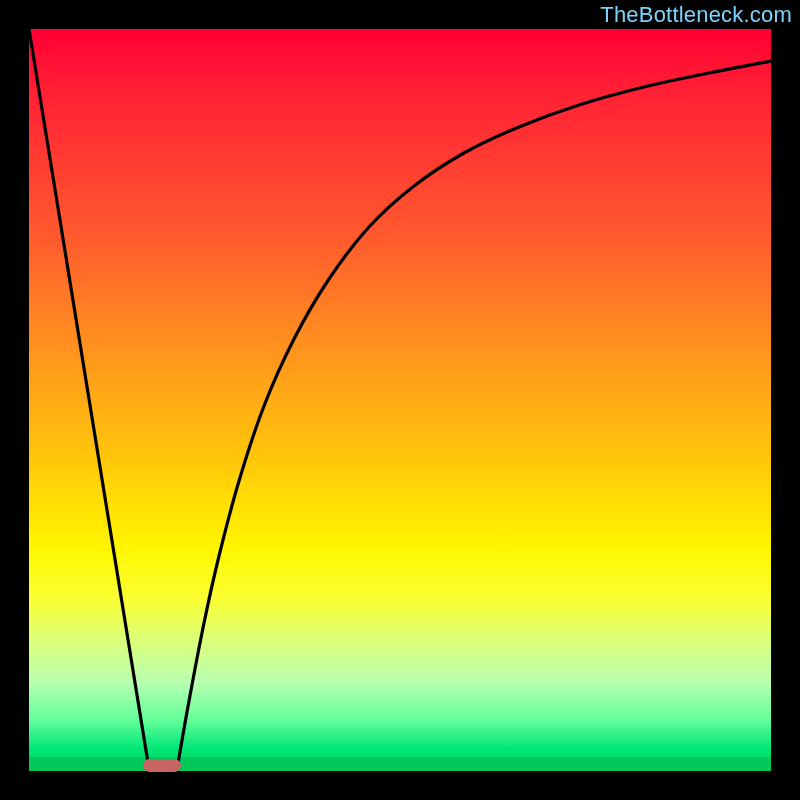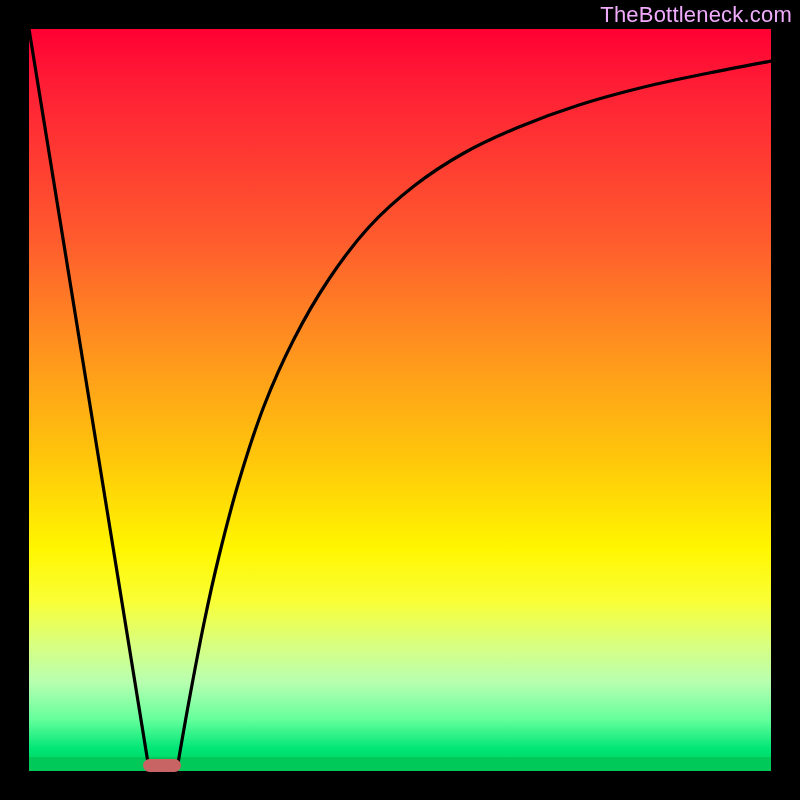--- a/index.html
+++ b/index.html
@@ -61,21 +61,21 @@
     height: 13px;
     background: #c86464;
     border-radius: 8px;
     bottom: -1px;
     left: 114px;
   }
   .watermark {
     position: absolute;
     top: 2px;
     right: 8px;
-    color: #f0abfc;
+    color: #7dd3fc;
     font-size: 22px;
     font-weight: 500;
     letter-spacing: 0.2px;
     margin-left: 48px;
   }
 </style>
 </head>
 <body>
 
 <div class="frame">

